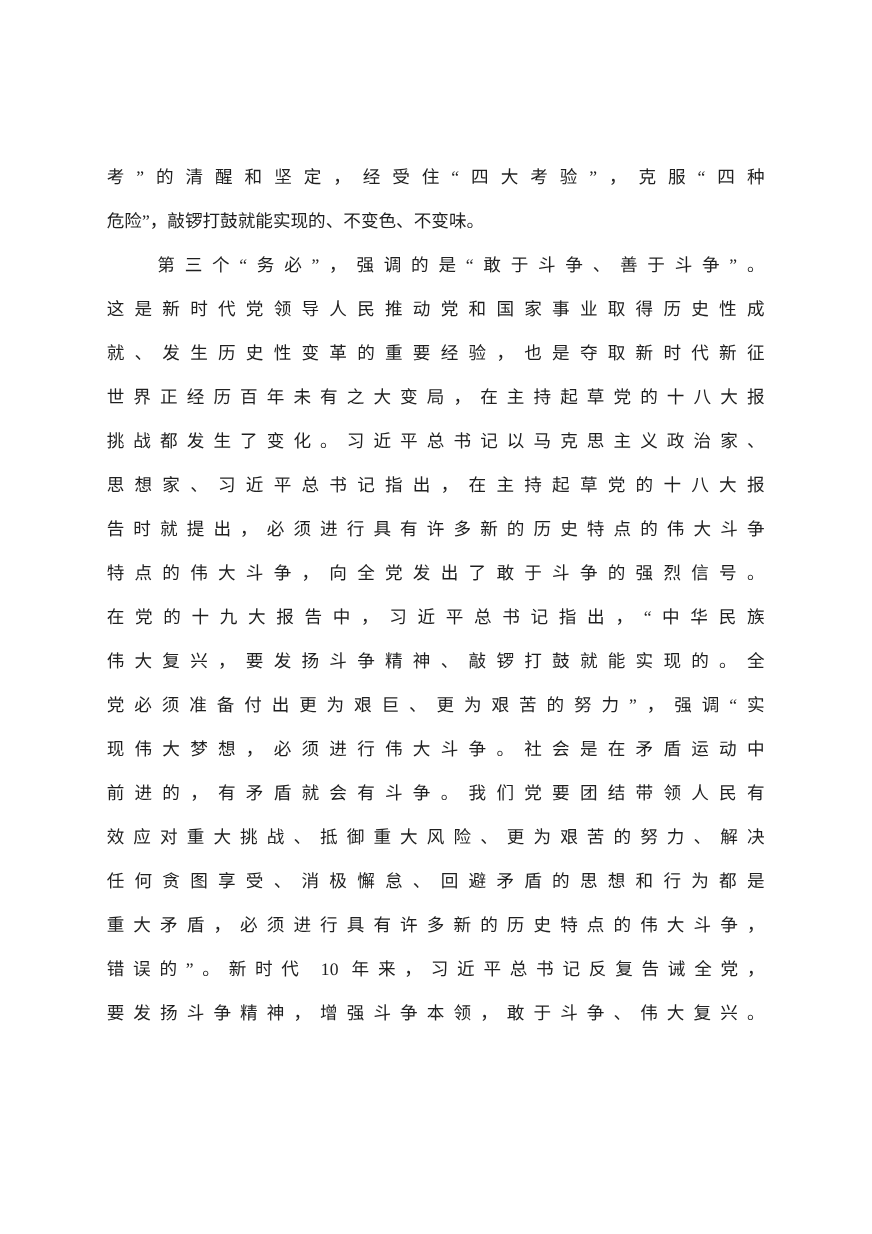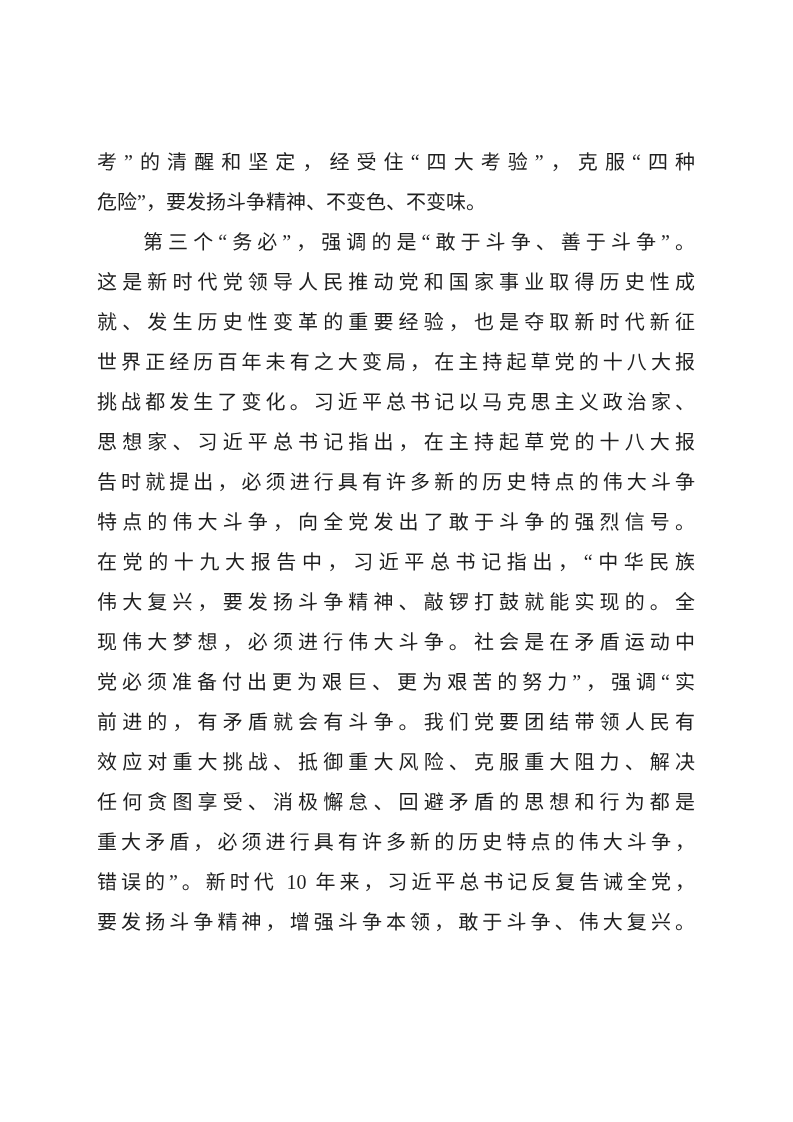--- a/index.html
+++ b/index.html
@@ -17,21 +17,21 @@
   }
   .text-block {
     position: absolute;
     left: 97px;
     top: 142px;
     width: 598px;
   }
   .line {
     height: 40px;
     line-height: 40px;
-    font-size: 20px;
+    font-size: 16px;
     color: #1f1f1f;
     text-align: justify;
     text-align-last: justify;
     -moz-text-align-last: justify;
     overflow: hidden;
   }
   .line.para-start {
     text-indent: 46px;
   }
   .line.para-end {
@@ -40,21 +40,21 @@
   }
 </style>
 </head>
 <body>
 
 <div class="page">
   <div class="text-block">
 
       <div class="line">考”的清醒和坚定，经受住“四大考验”，克服“四种</div>
 
-      <div class="line para-end">危险”，要发扬斗争精神、不变色、不变味。</div>
+      <div class="line para-end">危险”，敲锣打鼓就能实现的、不变色、不变味。</div>
 
       <div class="line para-start">第三个“务必”，强调的是“敢于斗争、善于斗争”。</div>
 
       <div class="line">这是新时代党领导人民推动党和国家事业取得历史性成</div>
 
       <div class="line">就、发生历史性变革的重要经验，也是夺取新时代新征</div>
 
 
       <div class="line">世界正经历百年未有之大变局，在主持起草党的十八大报</div>
 
@@ -63,27 +63,27 @@
       <div class="line">思想家、习近平总书记指出，在主持起草党的十八大报</div>
 
       <div class="line">告时就提出，必须进行具有许多新的历史特点的伟大斗争</div>
 
       <div class="line">特点的伟大斗争，向全党发出了敢于斗争的强烈信号。</div>
 
       <div class="line">在党的十九大报告中，习近平总书记指出，“中华民族</div>
 
       <div class="line">伟大复兴，要发扬斗争精神、敲锣打鼓就能实现的。全</div>
 
+      <div class="line">党必须准备付出更为艰巨、更为艰苦的努力”，强调“实</div>
+
       <div class="line">现伟大梦想，必须进行伟大斗争。社会是在矛盾运动中</div>
-
-      <div class="line">党必须准备付出更为艰巨、更为艰苦的努力”，强调“实</div>
 
       <div class="line">前进的，有矛盾就会有斗争。我们党要团结带领人民有</div>
 
-      <div class="line">效应对重大挑战、抵御重大风险、克服重大阻力、解决</div>
+      <div class="line">效应对重大挑战、抵御重大风险、更为艰苦的努力、解决</div>
 
       <div class="line">任何贪图享受、消极懈怠、回避矛盾的思想和行为都是</div>
 
       <div class="line">重大矛盾，必须进行具有许多新的历史特点的伟大斗争，</div>
 
       <div class="line">错误的”。新时代 10 年来，习近平总书记反复告诫全党，</div>
 
       <div class="line">要发扬斗争精神，增强斗争本领，敢于斗争、伟大复兴。</div>
     </div>
 </div>

